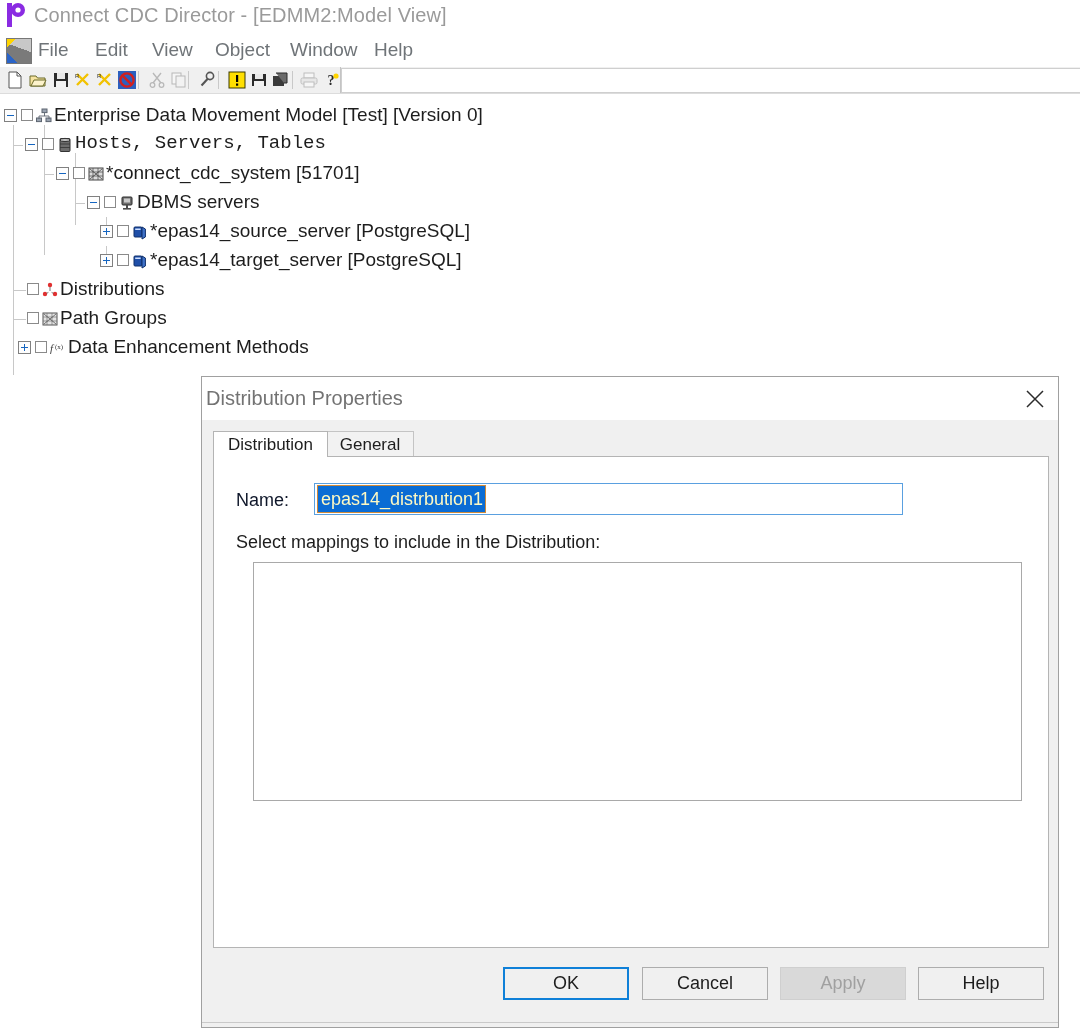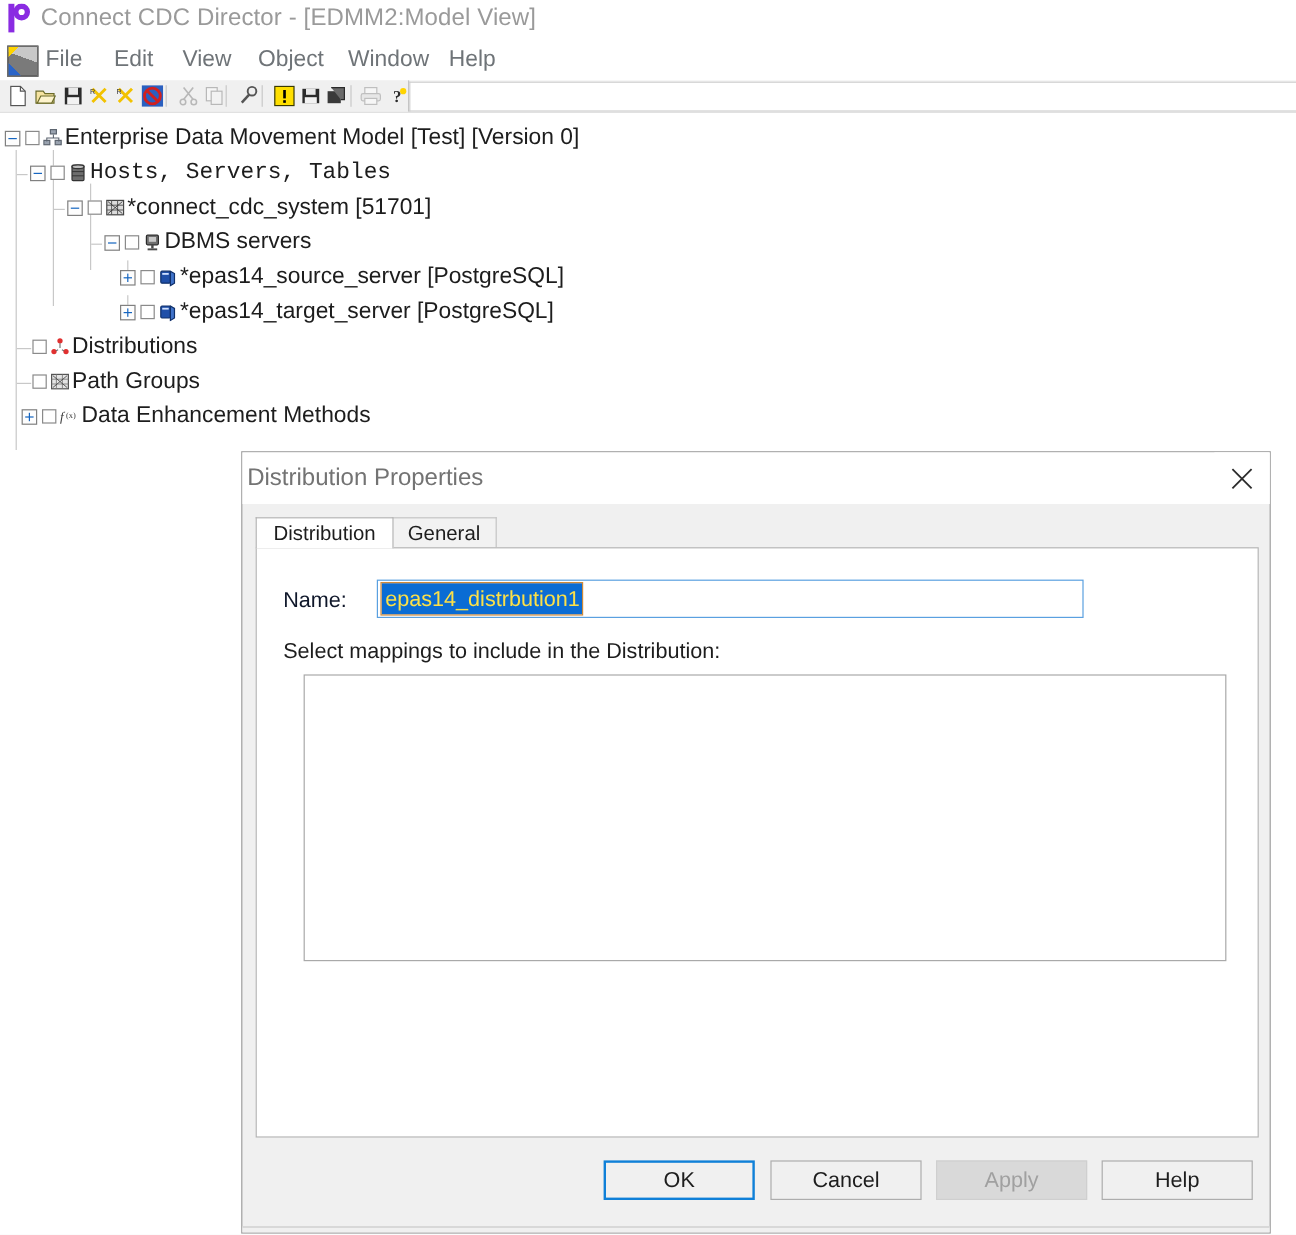--- a/index.html
+++ b/index.html
@@ -145,21 +145,21 @@
     position:absolute; left:22px; top:33px;
     font-size:18px; color:#0f172a;
   }
   #name-input{
     position:absolute; left:100px; top:26px; width:589px; height:32px;
     border:1px solid #5aa0e0; box-sizing:border-box; background:#ffffff;
     display:flex; align-items:center;
   }
   #name-value{
     display:inline-block;
-    background:#0a6cd4; color:#fde047;
+    background:#0a6cd4; color:#fef9c3;
     font-size:18px; line-height:24px;
     padding:1px 2px 1px 3px; margin-left:3px;
     white-space:nowrap;
     outline:1px solid #cf8a3a;
   }
   #select-label{
     position:absolute; left:22px; top:75px;
     font-size:18px; color:#1d1d1d; white-space:nowrap;
   }
   #mapping-list{

